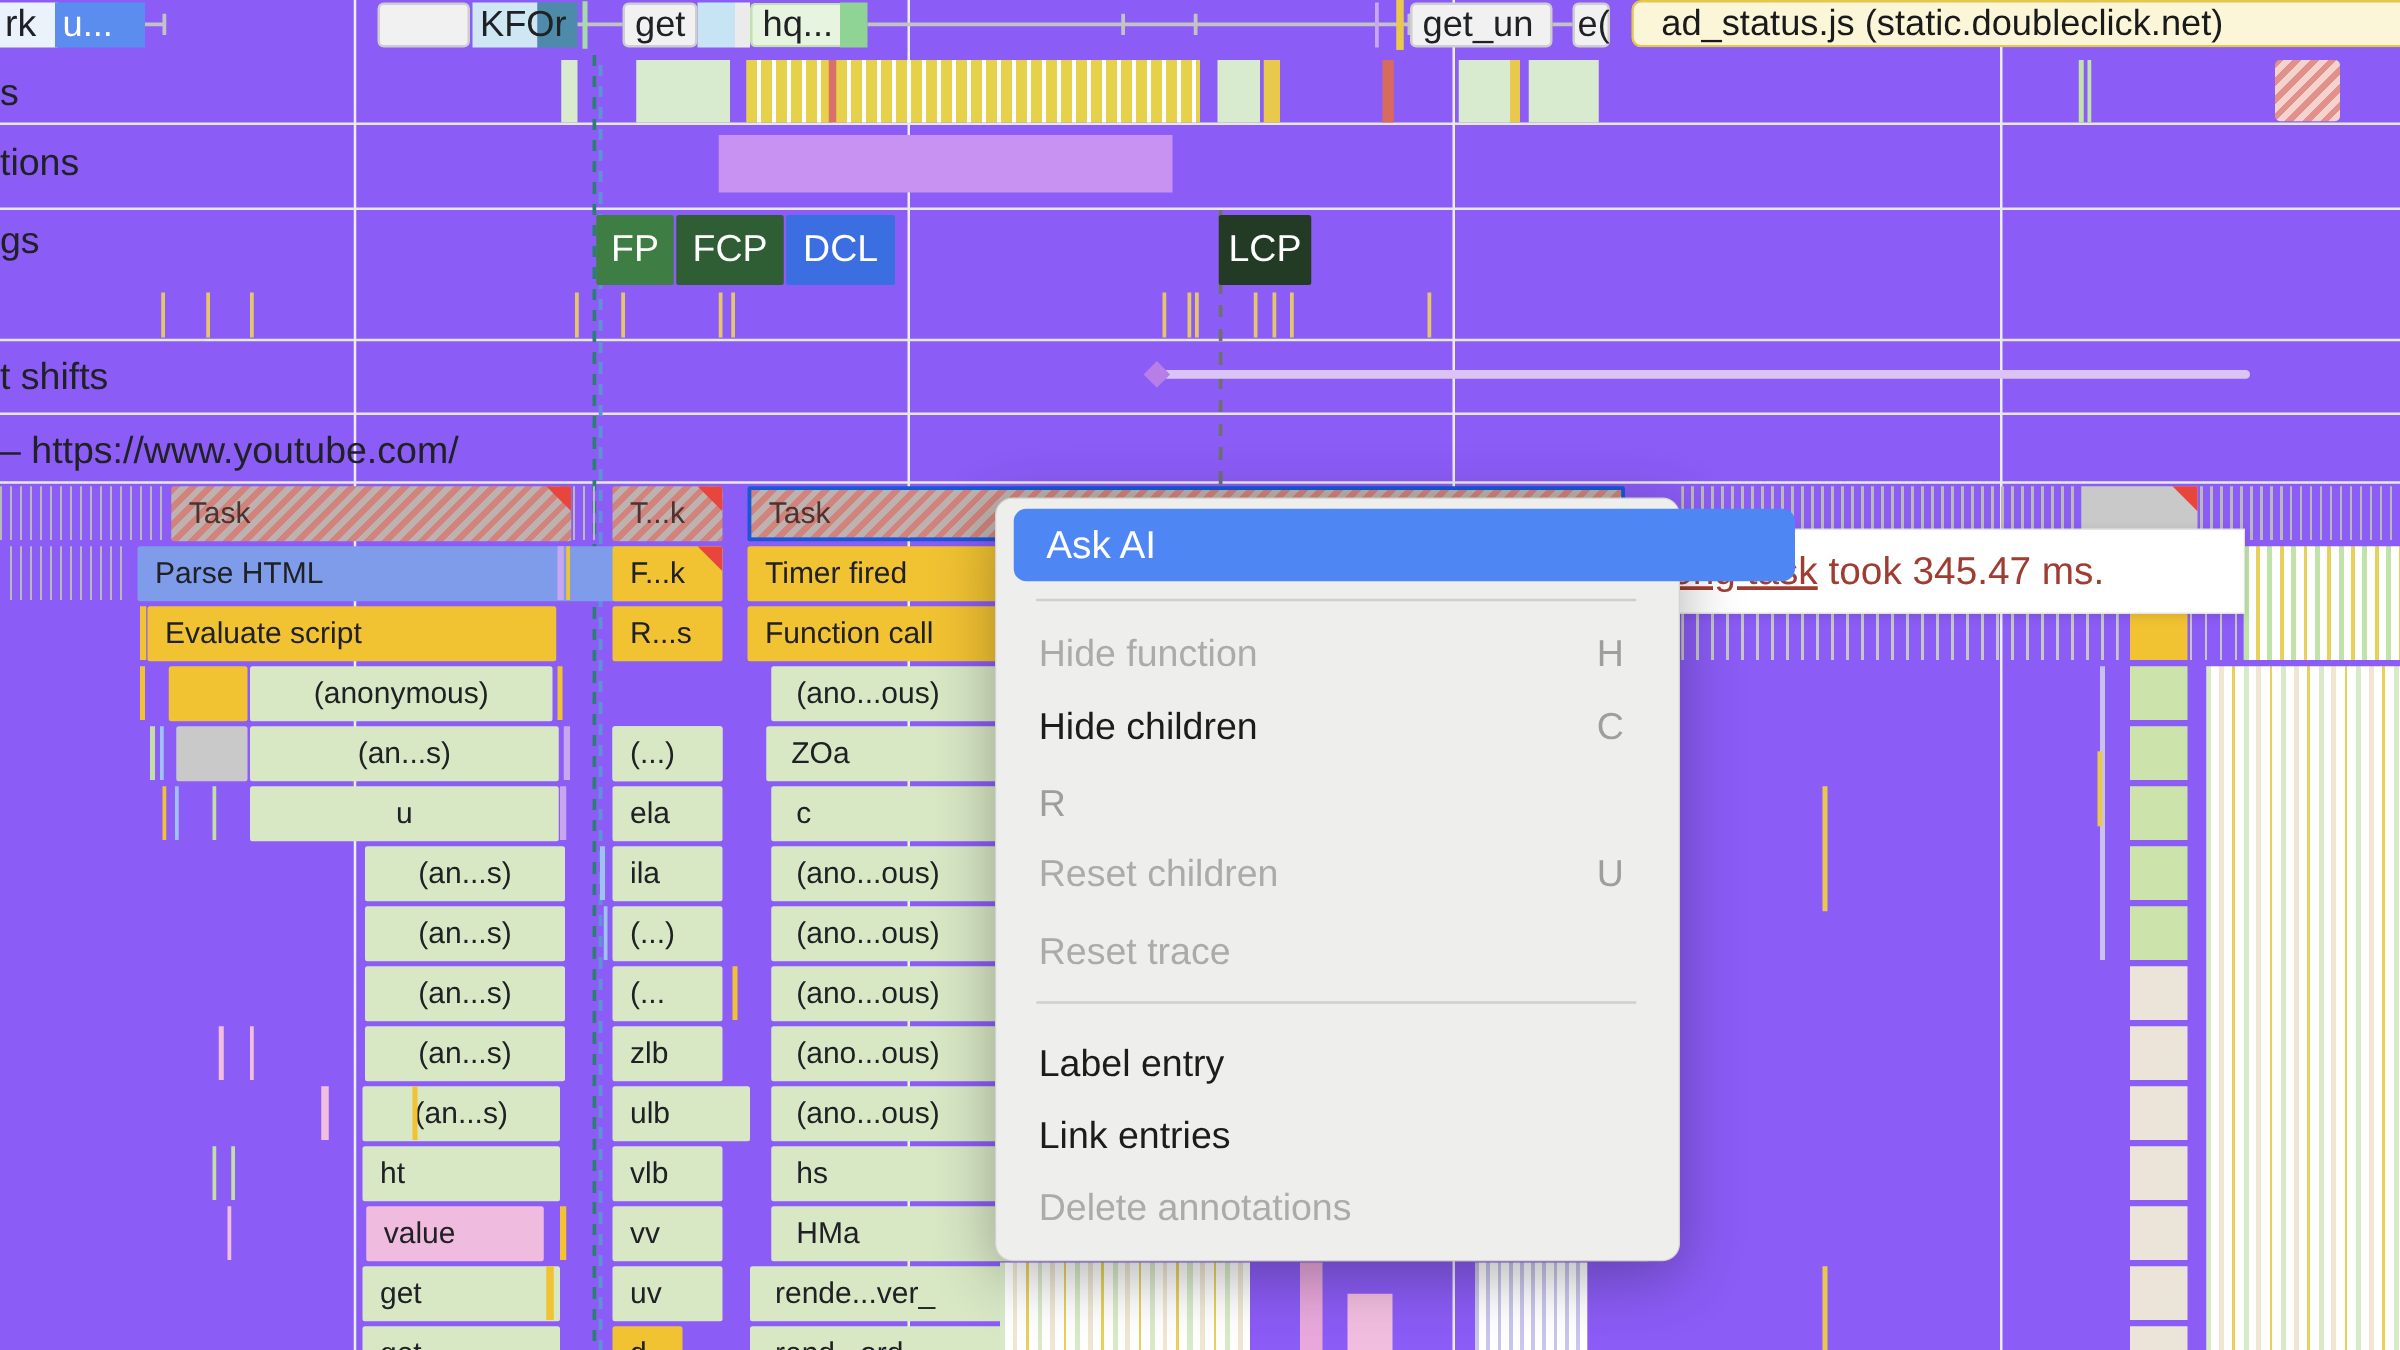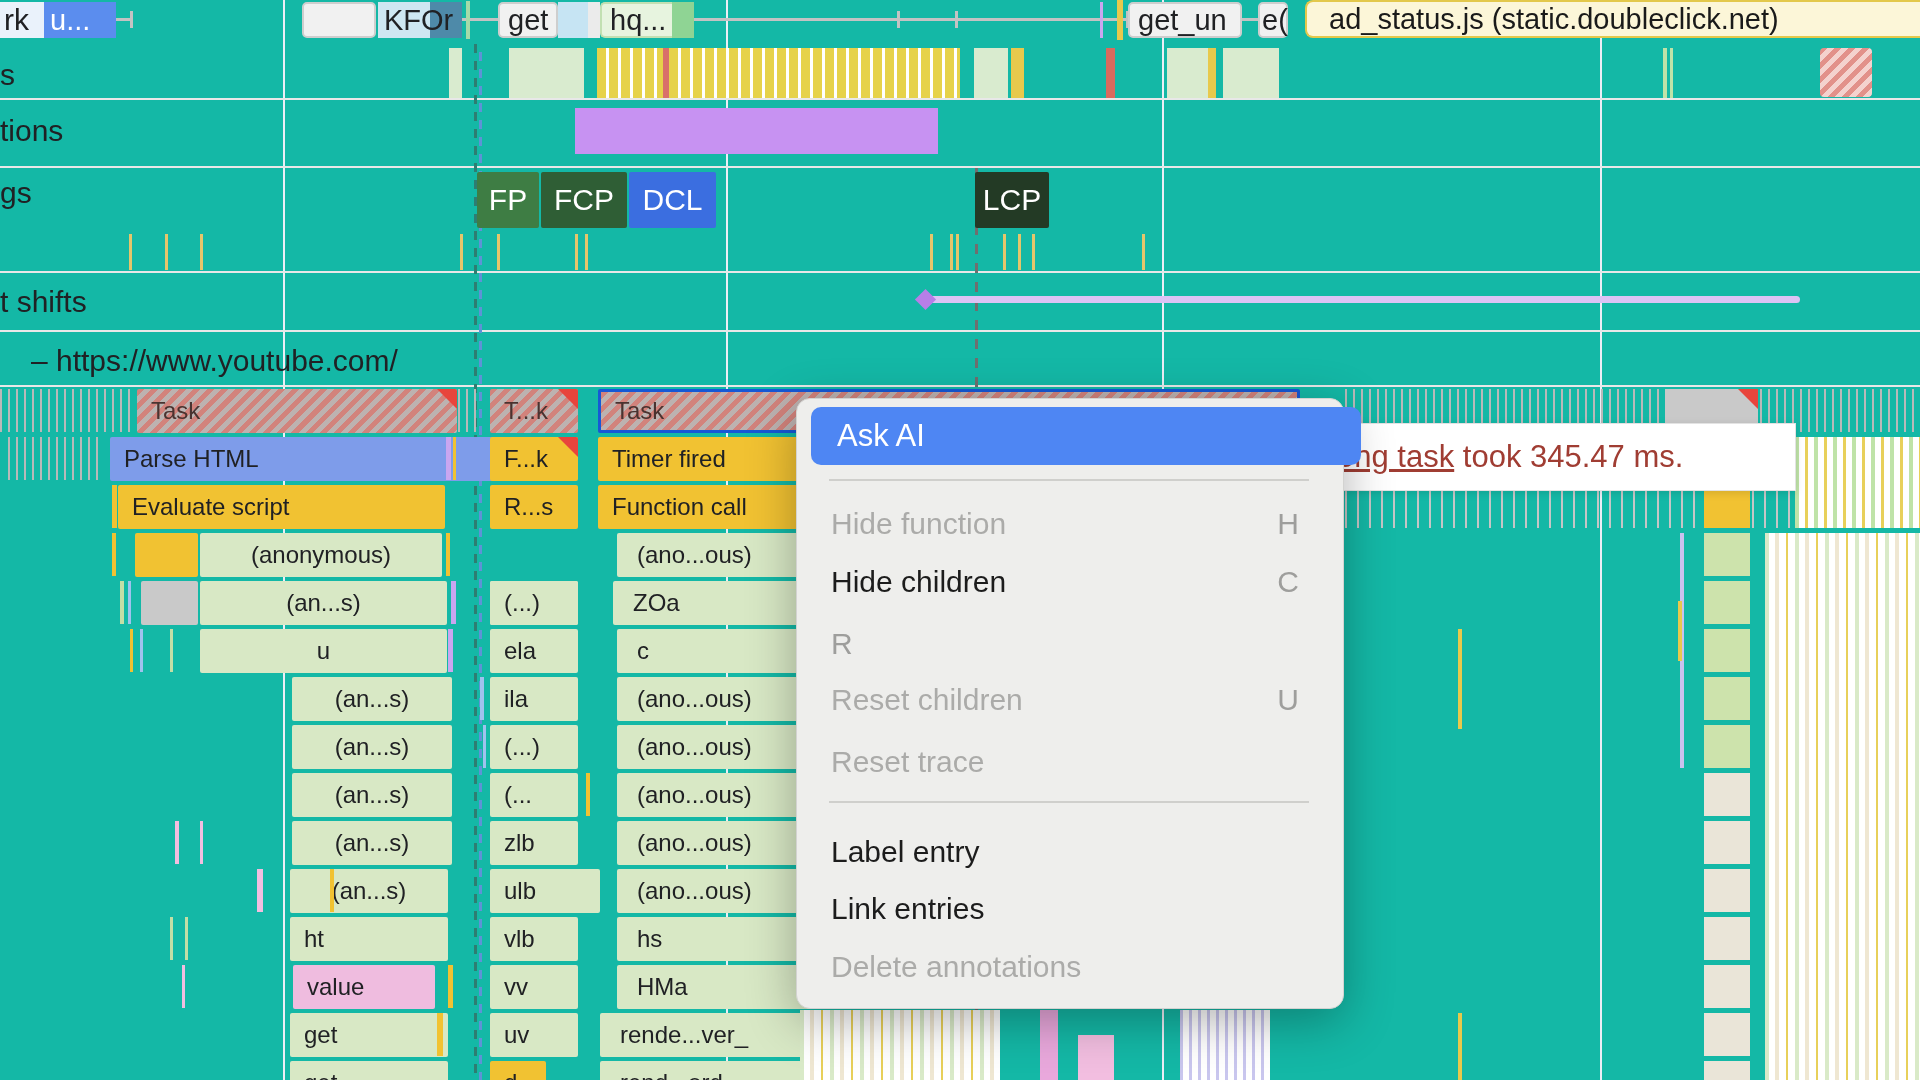--- a/index.html
+++ b/index.html
@@ -1,16 +1,16 @@
 <!DOCTYPE html>
 <html><head>
 <meta charset="utf-8">
 <style>
   html,body{margin:0;padding:0;}
-  #stage{position:relative;width:1920px;height:1080px;background:#14b8a6;overflow:hidden;
+  #stage{position:relative;width:1920px;height:1080px;background:#8b5cf6;overflow:hidden;
          font-family:"Liberation Sans",sans-serif;color:#202124;}
   .abs{position:absolute;}
   .gridline{position:absolute;top:0;bottom:0;width:2px;background:#ECEEF6;z-index:0;}
   .hsep{position:absolute;left:0;right:0;height:2px;background:#E8E8E8;z-index:0;}
   .vdash{position:absolute;width:3px;z-index:1;}
   .vdash.teal{background:repeating-linear-gradient(180deg,#2E7D72 0 9px,transparent 9px 17px);}
   .vdash.blue{background:repeating-linear-gradient(180deg,#5E93D6 0 9px,transparent 9px 17px);}
   .vdash.gray{background:repeating-linear-gradient(180deg,#6F6F6F 0 10px,transparent 10px 19px);}
   .tracklabel{position:absolute;left:0;font-size:30px;color:#202124;white-space:nowrap;z-index:3;}
 
@@ -53,21 +53,21 @@
          color:#fff;font-size:30px;z-index:3;border-radius:2px;}
   .tick{position:absolute;top:234px;height:36px;width:3px;background:#E5C66B;z-index:2;}
 
   
   .ls-line{position:absolute;height:7px;background:#DCC3F5;border-radius:4px;z-index:2;}
   .ls-diamond{position:absolute;width:15px;height:15px;background:#B77EE8;transform:rotate(45deg);z-index:3;}
 
   
   #ctxmenu{position:absolute;left:796px;top:398px;width:546px;height:609px;background:#EEEEEC;
            border:1px solid #D3D3D1;border-radius:14px;box-shadow:0 12px 50px rgba(0,0,0,.30);z-index:8;}
-  #askai{position:absolute;left:14px;top:8px;width:550px;height:58px;background:#4E86F3;border-radius:10px;
+  #askai{position:absolute;left:14px;top:8px;width:625px;height:58px;background:#4E86F3;border-radius:10px;
          color:#fff;font-size:31px;display:flex;align-items:center;padding-left:26px;box-sizing:border-box;}
   .menusep{position:absolute;left:32px;width:480px;height:2px;background:#CFCFCC;}
   .menuitem{position:absolute;left:0;width:100%;height:42px;font-size:30px;display:flex;align-items:center;
             padding:0 44px 0 34px;box-sizing:border-box;justify-content:space-between;}
   .menuitem .sc{color:#9E9E9C;}
   .mi-on{color:#1C1C1C;}
   .mi-off{color:#ABABA9;}
 
   
   #lt-tooltip{position:absolute;left:1342px;top:423px;width:452px;height:66px;background:#fff;
@@ -174,21 +174,21 @@
       <div class="tick" style="left: 1142px;"></div>
     </div>
 
   <div class="ls-line" style="left:928px;top:296px;width:872px;"></div>
   <div class="ls-diamond" style="left:918px;top:292px;"></div>
 
   <div class="tracklabel" style="top:58px;">s</div>
   <div class="tracklabel" style="top:114px;">tions</div>
   <div class="tracklabel" style="top:176px;">gs</div>
   <div class="tracklabel" style="top:285px;">t shifts</div>
-  <div class="tracklabel" style="top:344px;padding-left:31px;">– https://www.youtube.com/</div>
+  <div class="tracklabel" style="top:344px;">– https://www.youtube.com/</div>
 
   <div id="flame-layer">
       <div class="bar b-task a-l" style="left: 137px; top: 389px; width: 320px;">
         <span>Task</span>
         <span class="corner"></span>
       </div>
       <div class="bar b-blue a-l" style="left: 110px; top: 437px; width: 403px;">
         <span>Parse HTML</span>
       </div>
       <div class="bar b-amber a-l" style="left: 118px; top: 485px; width: 327px;">

